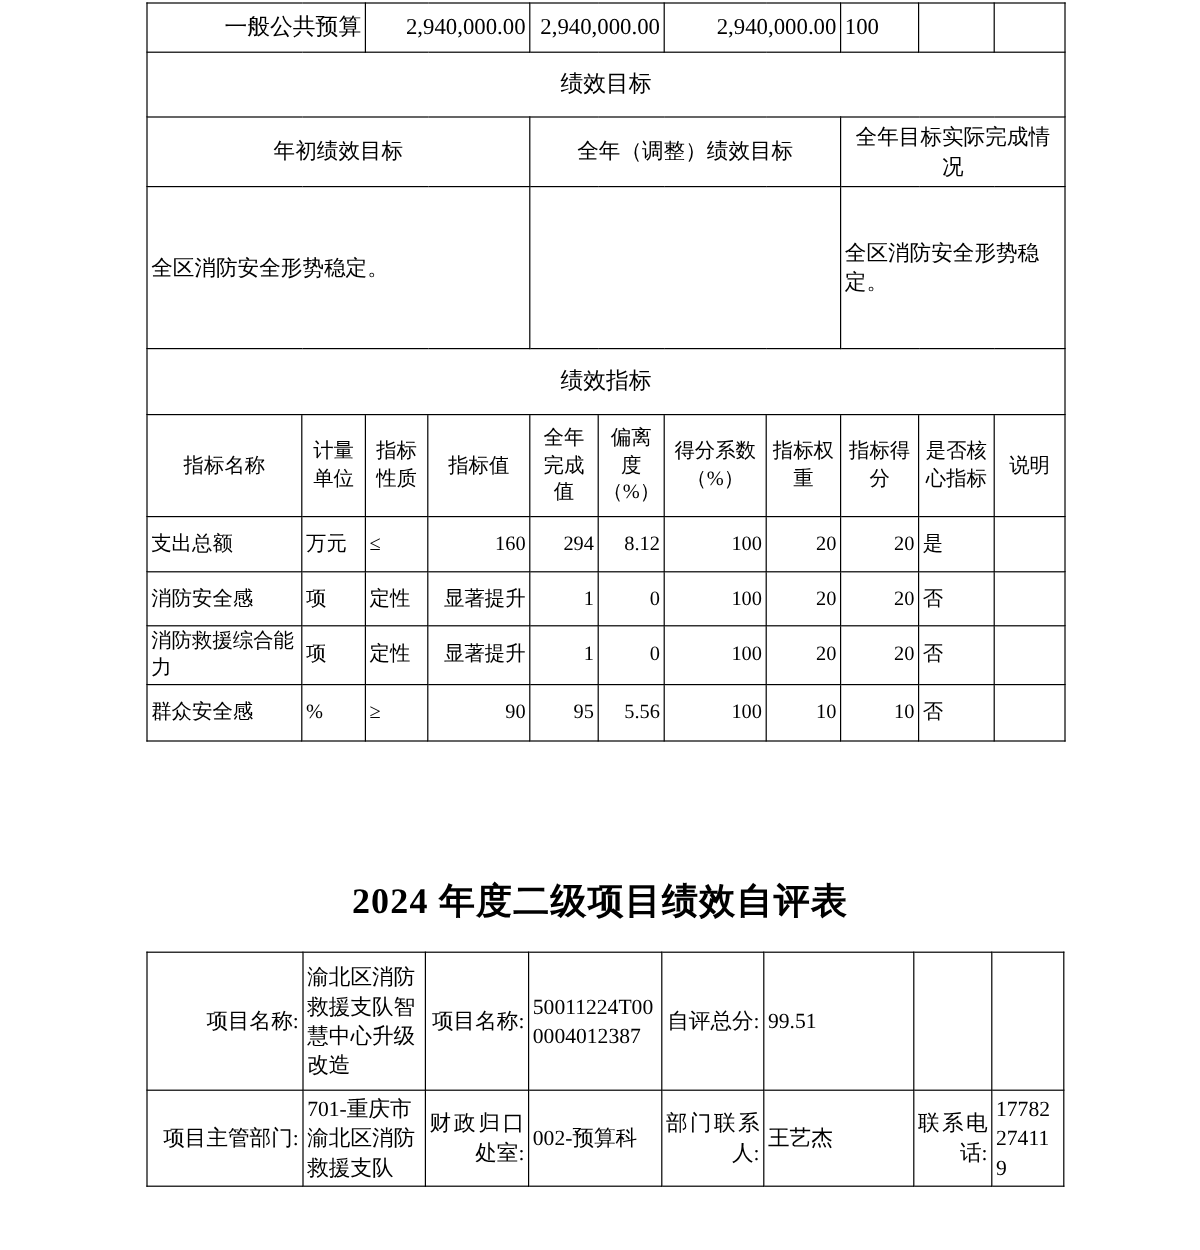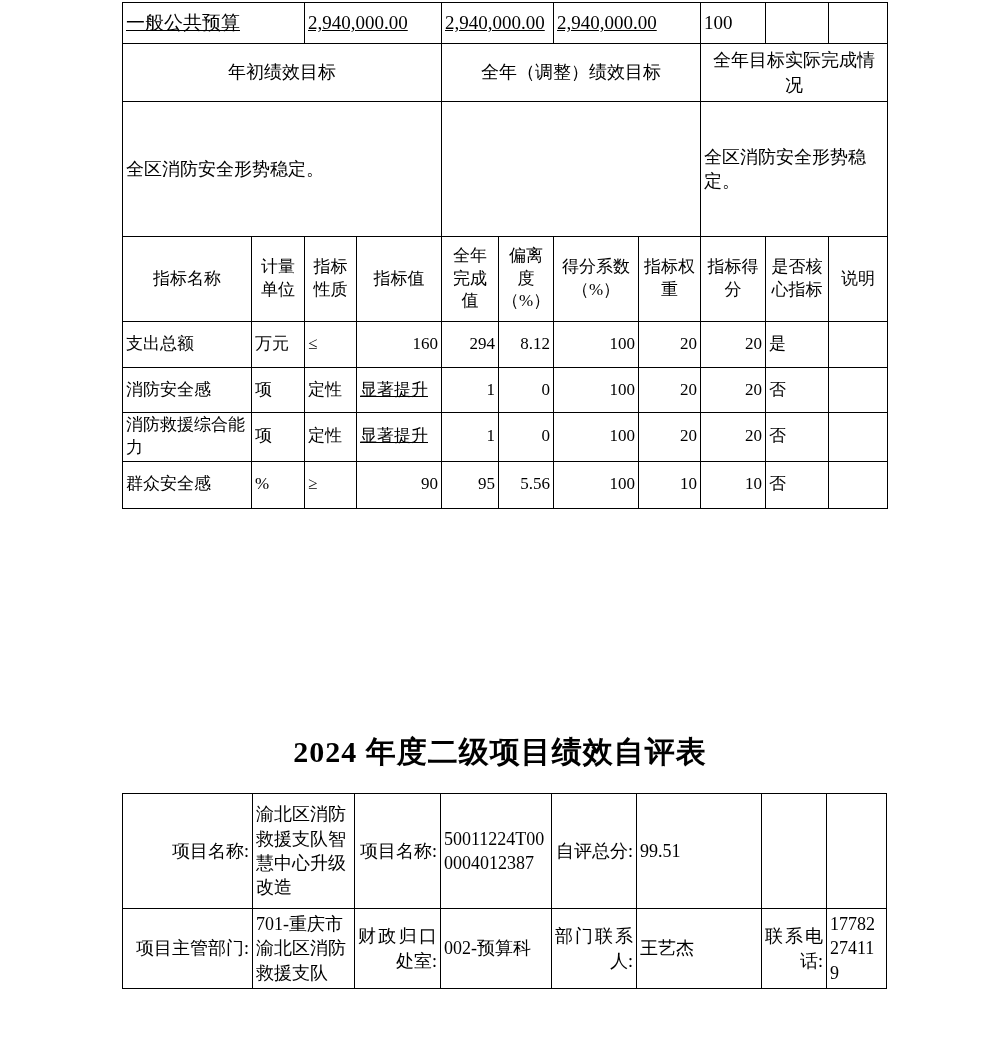--- a/index.html
+++ b/index.html
@@ -2,21 +2,21 @@
 <html><head>
 <meta charset="utf-8">
 <style>
   html,body{margin:0;padding:0;background:#ffffff;}
   .page{position:relative;width:1000px;height:1042px;background:#fff;overflow:hidden;
         font-family:"Liberation Serif","DejaVu Serif",serif;color:#000;}
   .tbl{position:absolute;border-collapse:collapse;table-layout:fixed;}
   .t1{left:122px;top:2px;width:765px;font-size:17px;}
   .t2{left:122px;top:793px;width:764px;font-size:18px;}
   .tbl td{border:1px solid #000;padding:1px 3px;vertical-align:middle;line-height:1.35;overflow:hidden;}
-  .c{text-align:left;text-decoration:underline;}
+  .c{text-align:right;}
   .l{text-align:left;padding-left:4px;}
   .r{text-align:right;padding-right:3px;}
   .tl{text-align:left;vertical-align:top;padding:4px 5px;font-size:18px;}
   .sec{text-align:center;font-size:19px;}
   .pre{white-space:pre-line;text-align:center;font-size:18px;}
   .th{white-space:pre-line;text-align:center;padding:1px 2px;}
   .big td{font-size:19px;}
   .lbl{text-align:justify;text-align-last:right;text-justify:inter-character;padding:2px 8px;}
   .val{text-align:left;padding:2px 4px;word-break:break-all;}
   .gray-r{border-right-color:#808080;}
@@ -47,30 +47,36 @@
     <tbody id="t1-body">
       <tr class="h41 big">
         <td colspan="2" class="c">一般公共预算</td>
         <td colspan="2" class="c">2,940,000.00</td>
         <td colspan="2" class="c">2,940,000.00</td>
         <td colspan="2" class="c">2,940,000.00</td>
         <td class="l">100</td>
         <td class="gray-r"></td>
         <td></td>
       </tr>
+      <tr class="h54">
+        <td colspan="11" class="sec">绩效目标</td>
+      </tr>
       <tr class="h58">
         <td colspan="4" class="pre">年初绩效目标</td>
         <td colspan="4" class="pre">全年（调整）绩效目标</td>
         <td colspan="3" class="pre">全年目标实际完成情
 况</td>
       </tr>
       <tr class="h135">
         <td colspan="4" class="tl">全区消防安全形势稳定。</td>
         <td colspan="4" class="tl"></td>
         <td colspan="3" class="tl">全区消防安全形势稳定。</td>
+      </tr>
+      <tr class="h55">
+        <td colspan="11" class="sec">绩效指标</td>
       </tr>
       <tr class="h85" id="ind-head">
           <td class="th">指标名称</td>
           <td class="th">计量
 单位</td>
           <td class="th">指标
 性质</td>
           <td class="th">指标值</td>
           <td class="th">全年
 完成

